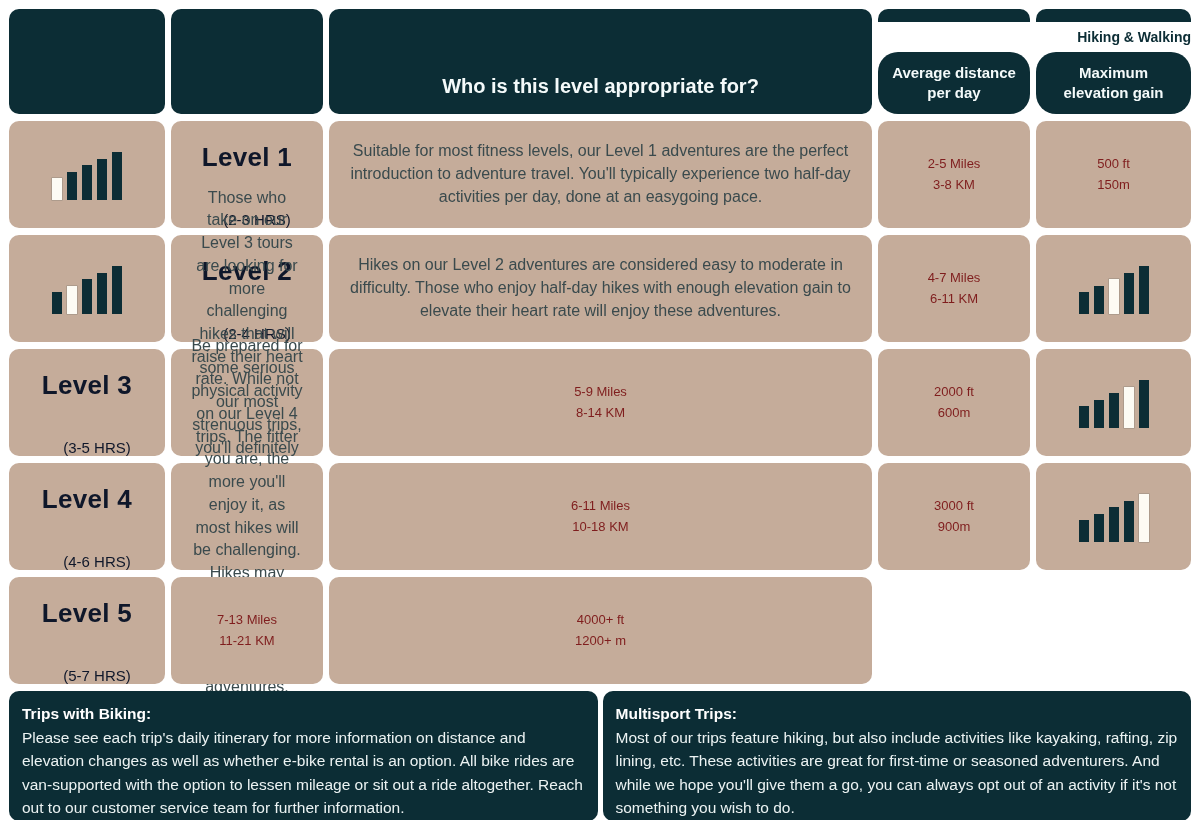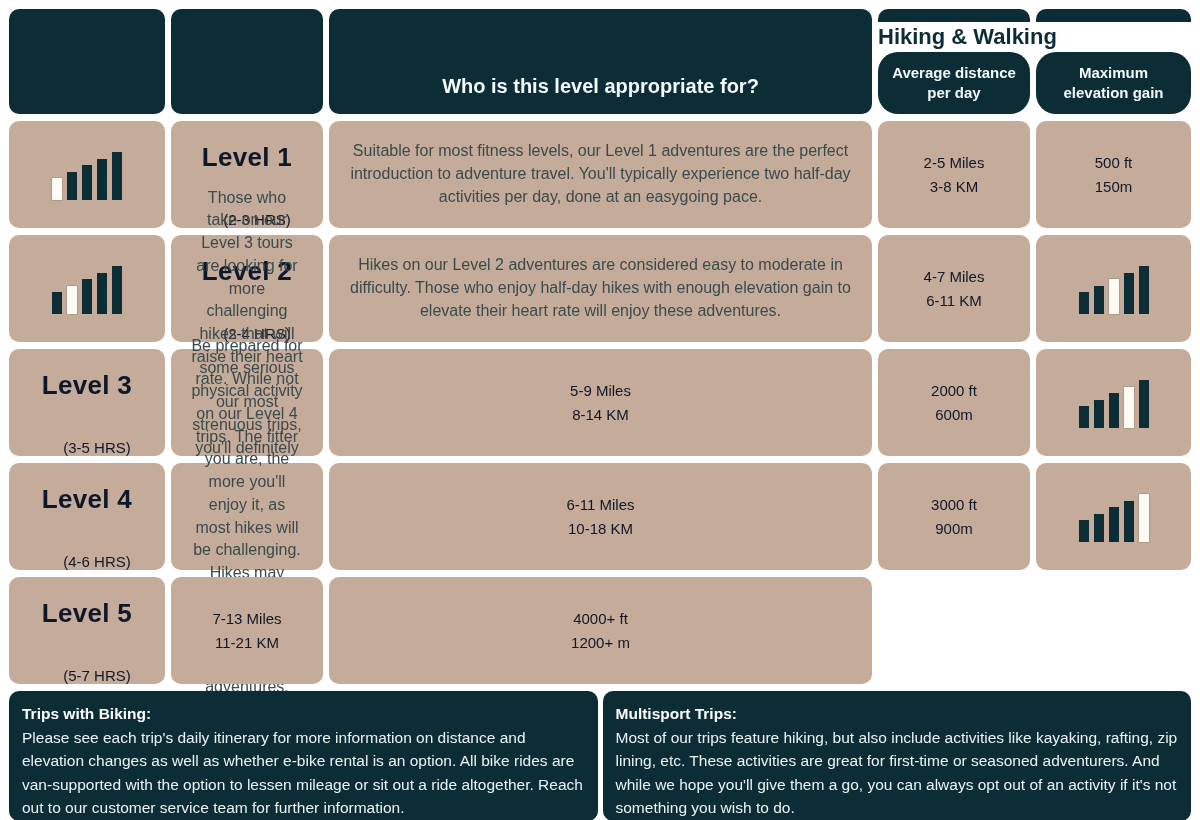--- a/index.html
+++ b/index.html
@@ -24,22 +24,22 @@
   }
   .hw-group {
     grid-column:4 / 6; grid-row:1;
     display:grid;
     grid-template-columns:152px 155px;
     grid-template-rows:13px 30px 1fr;
     column-gap:6px;
   }
   .hw-strip { background:#0c2d35; border-radius:10px 10px 0 0; }
   .hw-band {
-    grid-column:1 / 3; display:flex; align-items:center; justify-content:flex-start;
-    color:#0c2d35; font-weight:bold; font-size:22px;
+    grid-column:1 / 3; display:flex; align-items:center; justify-content:flex-end;
+    color:#0c2d35; font-weight:bold; font-size:14px;
   }
   .hw-sub {
     background:#0c2d35; border-radius:20px;
     display:flex; flex-direction:column; align-items:center; justify-content:center;
     color:#f4fafa; font-weight:bold; font-size:15px; line-height:1.35; text-align:center;
   }
 
   
   .icon-cell { display:flex; align-items:center; justify-content:center; }
   .bars { display:flex; align-items:flex-end; gap:5px; height:50px; }
@@ -48,21 +48,21 @@
 
   .level-cell { display:flex; flex-direction:column; align-items:center; justify-content:flex-end; color:#0f172a;gap:36px; }
   .level-name { font-size:26px; font-weight:bold; letter-spacing:.3px; }
   .level-hours { font-size:15px; margin-top:2px; font-weight:500;margin-left:20px; }
 
   .desc-cell { display:flex; align-items:center; justify-content:center; padding:20px 20px; }
   .desc { color:#3a4a4d; font-size:16px; line-height:1.42; text-align:center; }
 
   .stat-cell {
     display:flex; flex-direction:column; align-items:center; justify-content:center;
-    color:#0f172a; font-size:15px; line-height:1.6; text-align:center; font-weight:500;
+    color:#7f1d1d; font-size:13px; line-height:1.6; text-align:center; font-weight:500;
   }
 
   
   .notes { display:flex; gap:5px; margin-top:7px; }
   .note {
     flex:1; height:130px; background:#0c2d35; border-radius:10px;
     padding:11px 12px 10px 13px; color:#ecf3f3; font-size:15.5px; line-height:1.52;
   }
   .note-title { font-weight:bold; color:#ffffff; }
 </style>

